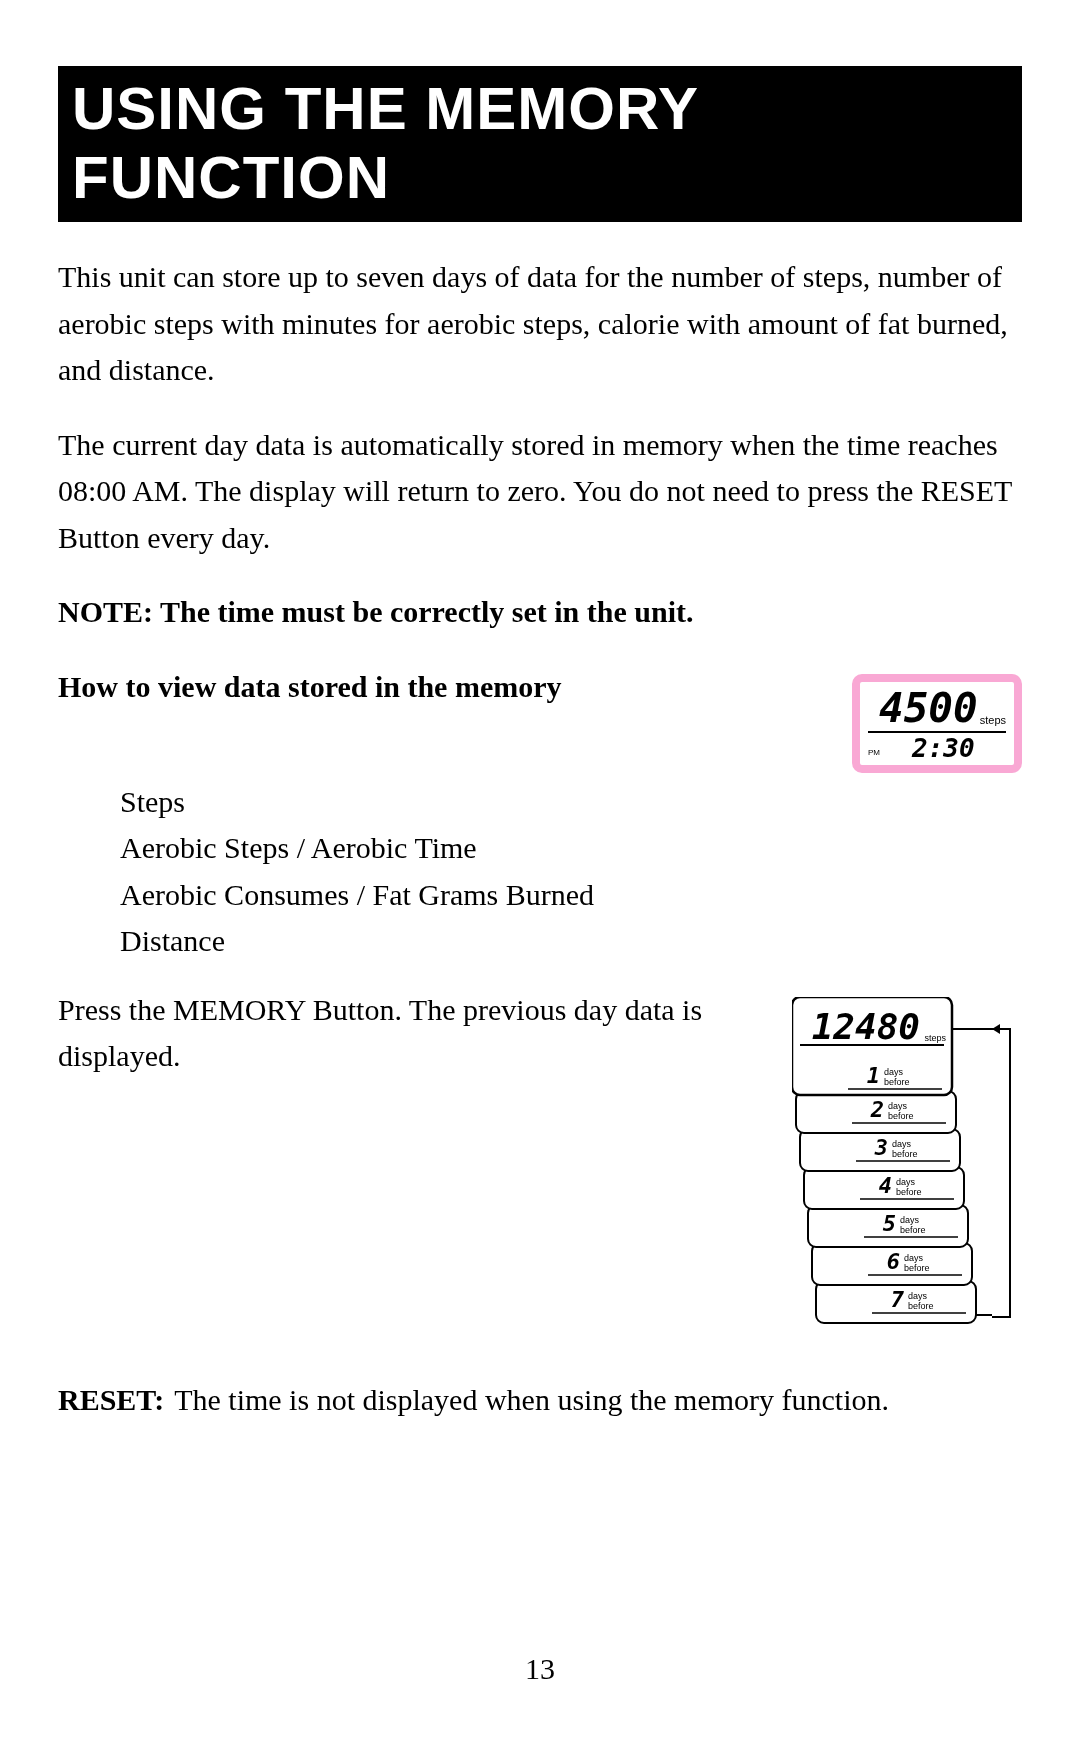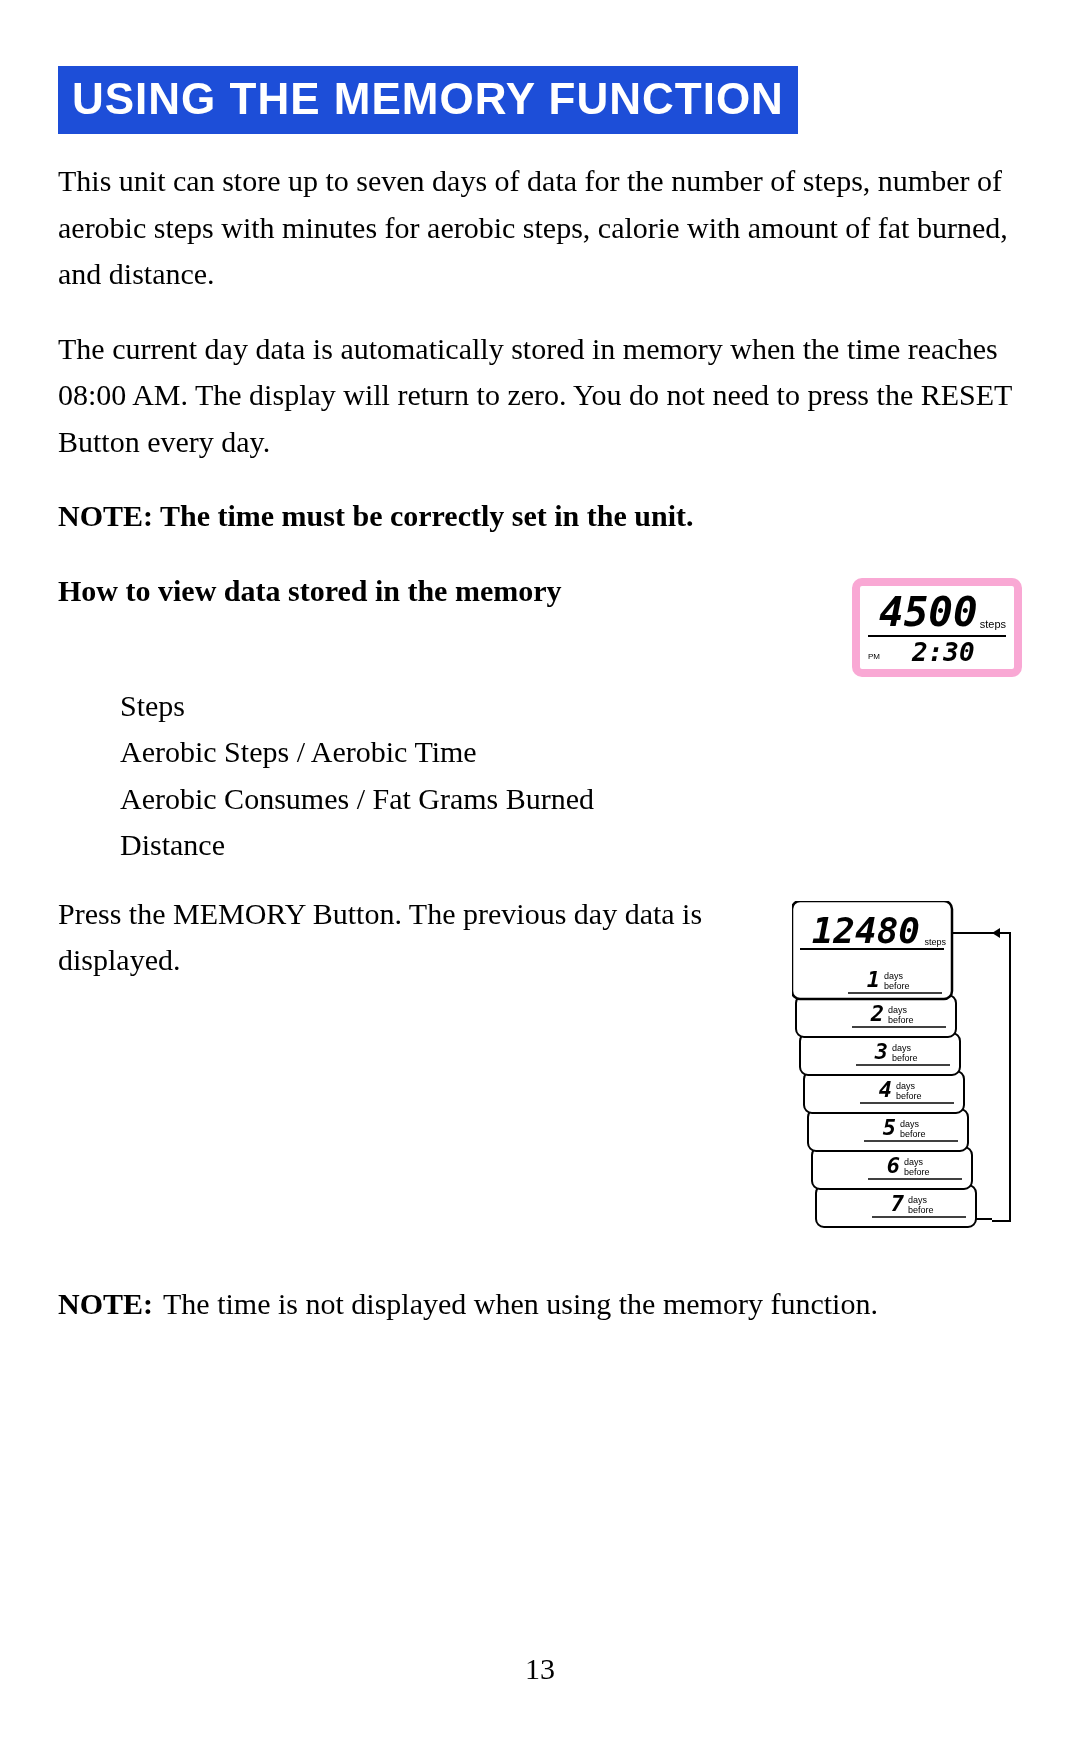--- a/index.html
+++ b/index.html
@@ -12,34 +12,34 @@
     color: #000;
   }
   .page {
     box-sizing: border-box;
     padding: 66px 58px 40px 58px;
     width: 1080px;
     height: 1744px;
     position: relative;
   }
   .title-bar {
-    background: #1d4ed8;
+    background: #000000;
     color: #fff;
     font-family: "Arial Black", "Helvetica Neue", Helvetica, Arial, sans-serif;
     font-weight: 900;
-    font-size: 44px;
+    font-size: 60px;
     letter-spacing: 1px;
     padding: 8px 14px 10px 14px;
     display: inline-block;
     text-transform: uppercase;
   }
   .body-text {
     font-size: 30px;
     line-height: 1.55;
-    margin-top: 24px;
+    margin-top: 32px;
   }
   .para {
     margin: 0 0 28px 0;
   }
   .bold {
     font-weight: bold;
   }
   .subhead {
     font-weight: bold;
     margin-bottom: 2px;
@@ -250,20 +250,20 @@
                 <line x1="56" y1="92" x2="150" y2="92" stroke="#000" stroke-width="1.5"></line>
               </g>
               <line x1="184" y1="318" x2="200" y2="318" stroke="#000" stroke-width="2"></line>
               <line x1="160" y1="32" x2="200" y2="32" stroke="#000" stroke-width="2"></line>
             </svg>
         </div>
       </div>
     </div>
 
     <div class="note-hang">
-      <div class="lbl">NOTE:</div>
+      <div class="lbl">RESET:</div>
       <div>The time is not displayed when using the memory function.</div>
     </div>
 
   </div>
 
   <div class="page-num">13</div>
 </div>
 
 </body></html>

